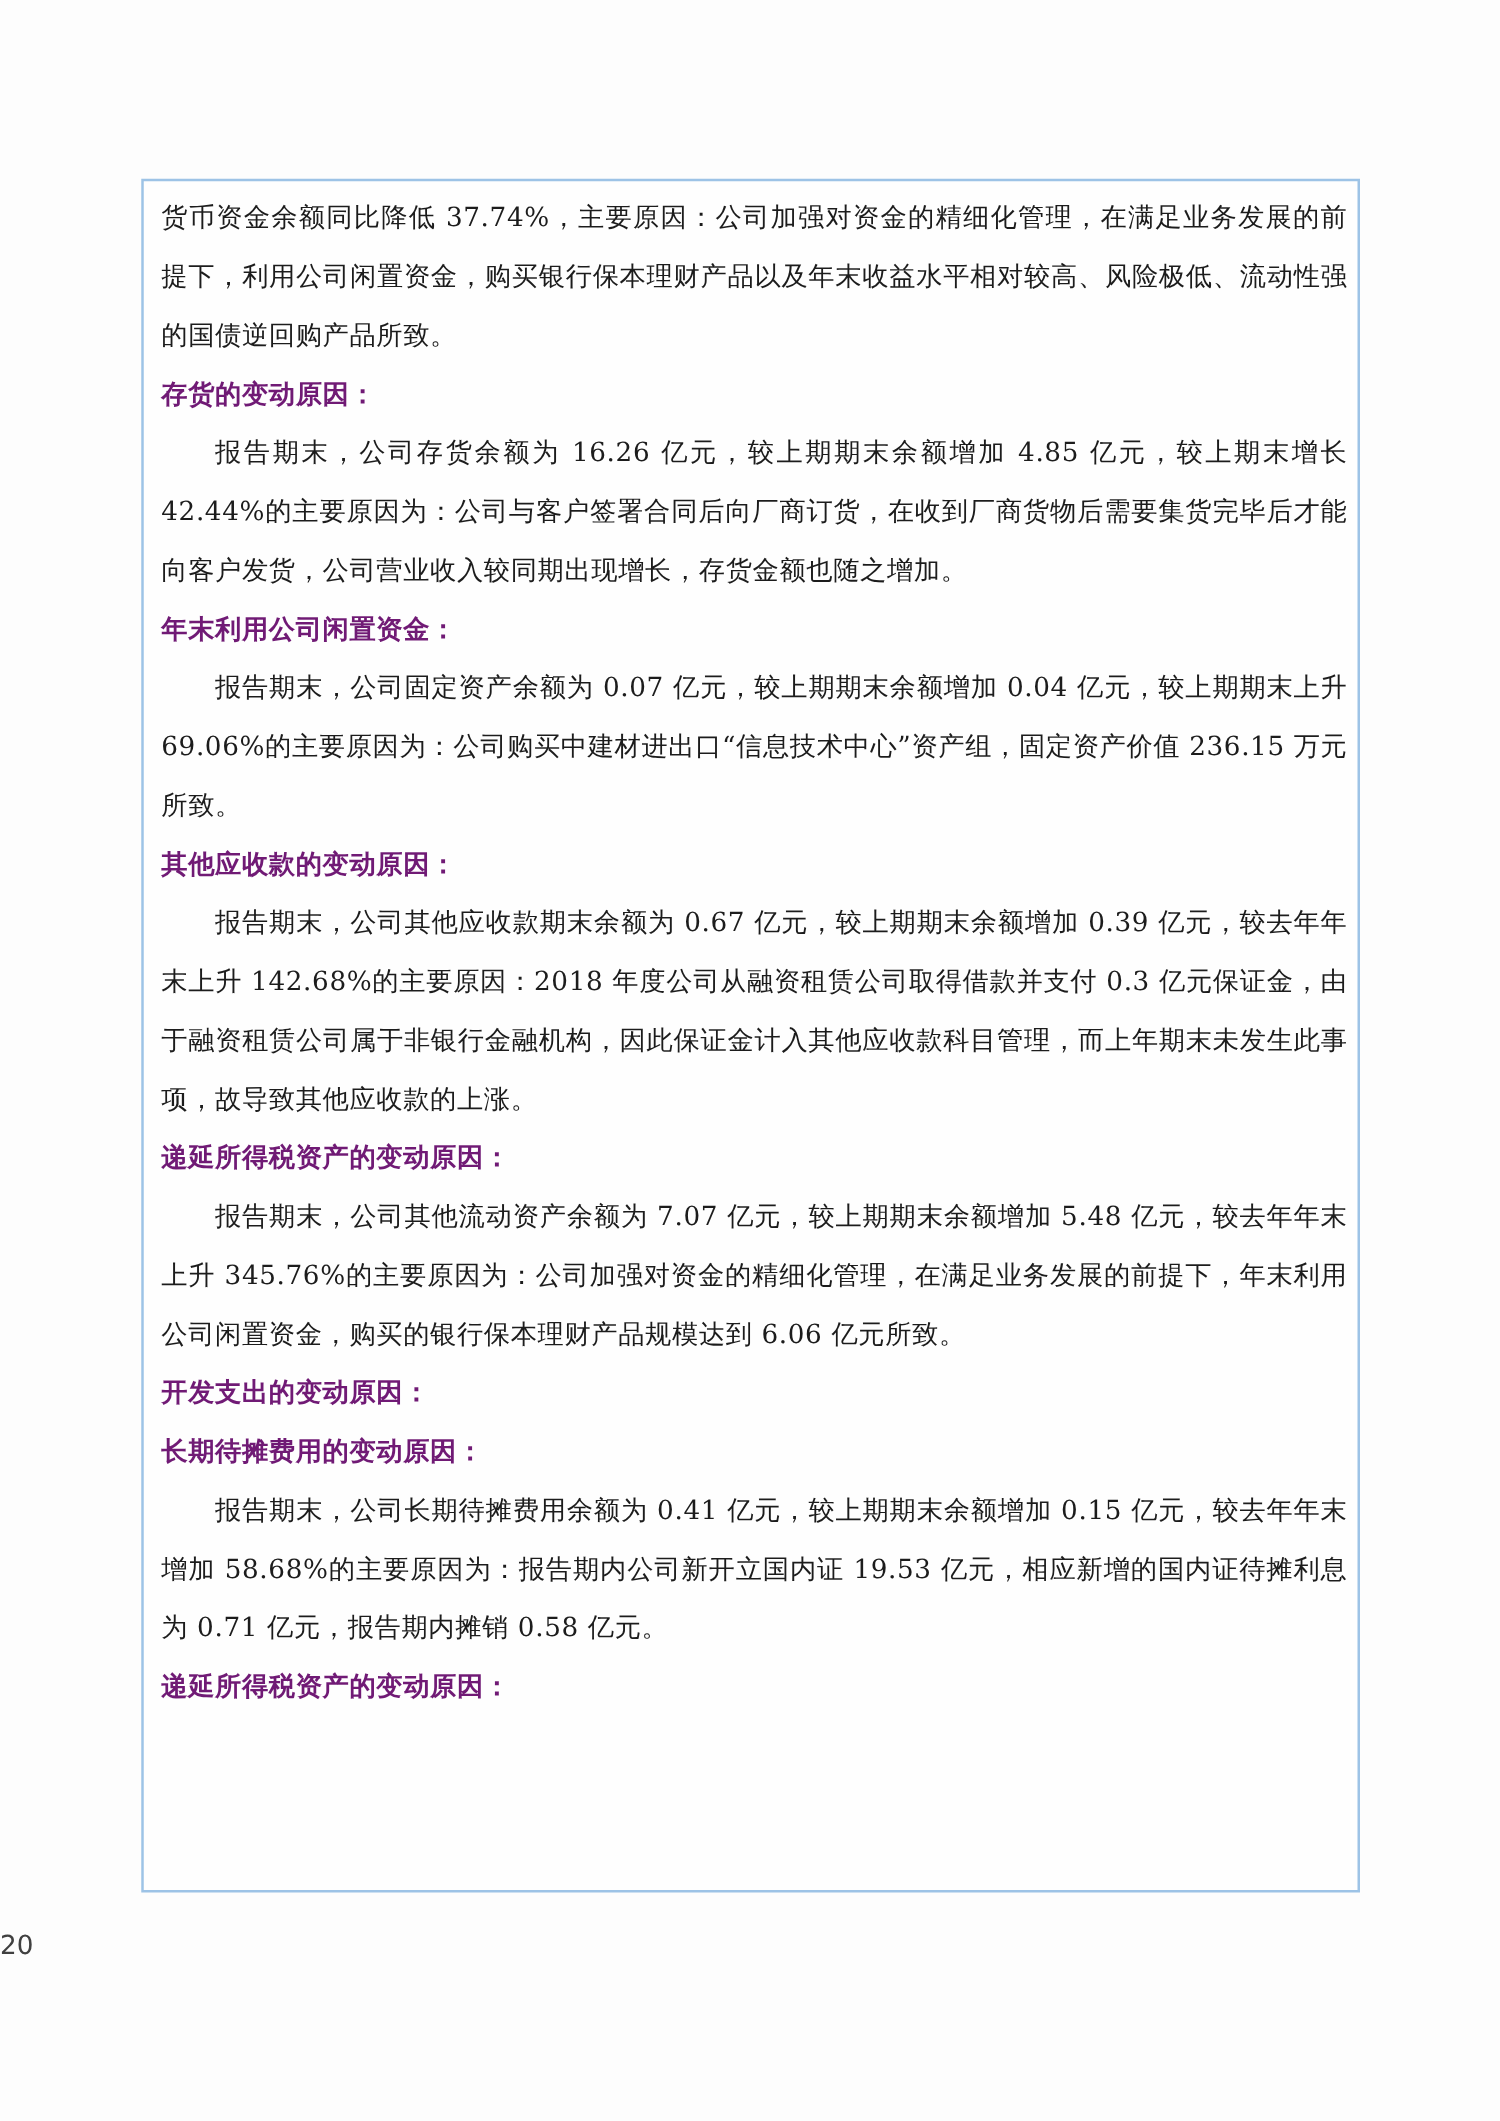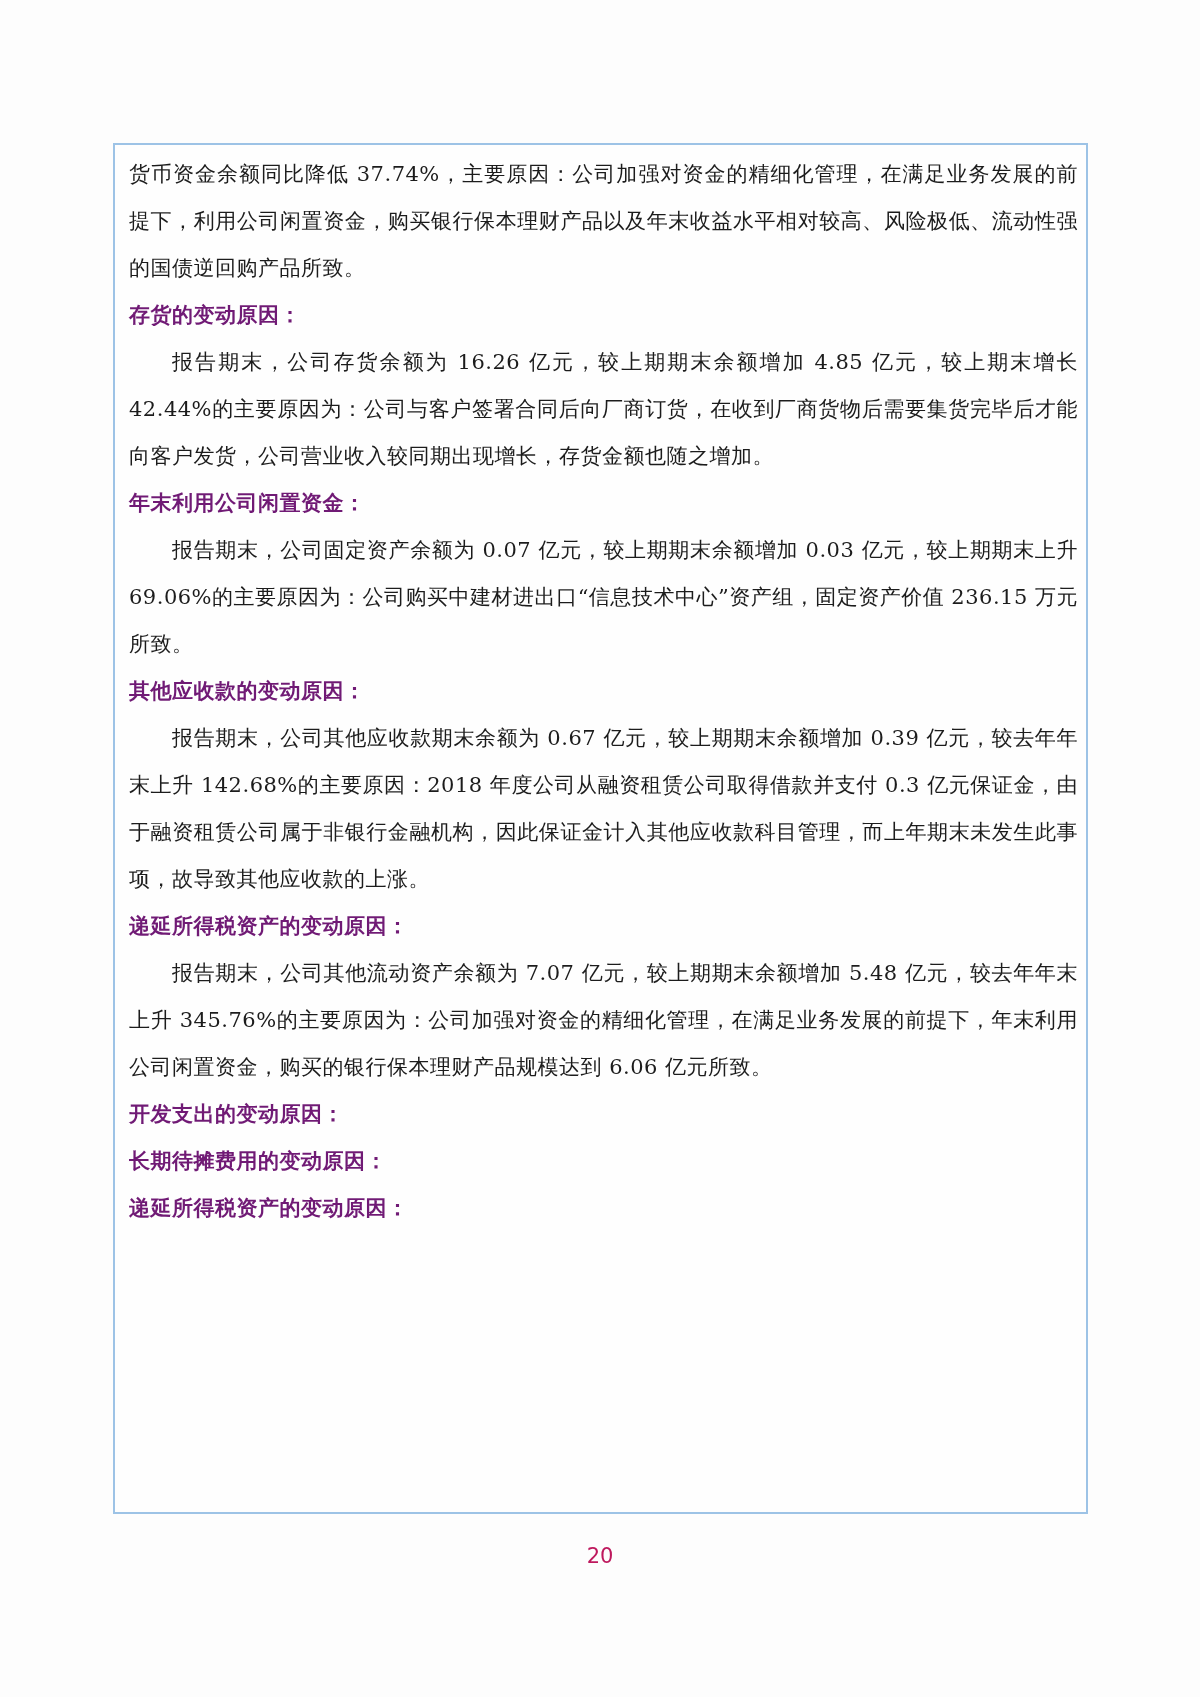--- a/index.html
+++ b/index.html
@@ -43,37 +43,37 @@
     font-weight: bold;
     font-family: "DejaVu Sans", "Liberation Sans", sans-serif;
     color: #701a75;
     letter-spacing: 0.5px;
   }
   .page-number {
     position: absolute;
     top: 1544px;
     left: 0;
     width: 100%;
-    text-align: center;
     font-size: 21px;
-    color: #be185d;
+    color: #404040;
     font-family: "DejaVu Sans", "Liberation Sans", sans-serif;
   }
 </style>
 </head>
 <body>
 
 <div class="doc-box" style="border-color: rgb(157, 195, 230); color: rgb(28, 28, 28);">
     <p class="para">货币资金余额同比降低 37.74%，主要原因：公司加强对资金的精细化管理，在满足业务发展的前提下，利用公司闲置资金，购买银行保本理财产品以及年末收益水平相对较高、风险极低、流动性强的国债逆回购产品所致。</p>
     <p class="heading">存货的变动原因：</p>
     <p class="para indent">报告期末，公司存货余额为 16.26 亿元，较上期期末余额增加 4.85 亿元，较上期末增长 42.44%的主要原因为：公司与客户签署合同后向厂商订货，在收到厂商货物后需要集货完毕后才能向客户发货，公司营业收入较同期出现增长，存货金额也随之增加。</p>
     <p class="heading">年末利用公司闲置资金：</p>
-    <p class="para indent">报告期末，公司固定资产余额为 0.07 亿元，较上期期末余额增加 0.03 亿元，较上期期末上升 69.06%的主要原因为：公司购买中建材进出口“信息技术中心”资产组，固定资产价值 236.15 万元所致。</p>
+    <p class="para indent">报告期末，公司固定资产余额为 0.07 亿元，较上期期末余额增加 0.04 亿元，较上期期末上升 69.06%的主要原因为：公司购买中建材进出口“信息技术中心”资产组，固定资产价值 236.15 万元所致。</p>
     <p class="heading">其他应收款的变动原因：</p>
     <p class="para indent">报告期末，公司其他应收款期末余额为 0.67 亿元，较上期期末余额增加 0.39 亿元，较去年年末上升 142.68%的主要原因：2018 年度公司从融资租赁公司取得借款并支付 0.3 亿元保证金，由于融资租赁公司属于非银行金融机构，因此保证金计入其他应收款科目管理，而上年期末未发生此事项，故导致其他应收款的上涨。</p>
     <p class="heading">递延所得税资产的变动原因：</p>
     <p class="para indent">报告期末，公司其他流动资产余额为 7.07 亿元，较上期期末余额增加 5.48 亿元，较去年年末上升 345.76%的主要原因为：公司加强对资金的精细化管理，在满足业务发展的前提下，年末利用公司闲置资金，购买的银行保本理财产品规模达到 6.06 亿元所致。</p>
     <p class="heading">开发支出的变动原因：</p>
     <p class="heading">长期待摊费用的变动原因：</p>
+    <p class="para indent">报告期末，公司长期待摊费用余额为 0.41 亿元，较上期期末余额增加 0.15 亿元，较去年年末增加 58.68%的主要原因为：报告期内公司新开立国内证 19.53 亿元，相应新增的国内证待摊利息为 0.71 亿元，报告期内摊销 0.58 亿元。</p>
     <p class="heading">递延所得税资产的变动原因：</p>
   </div>
 
 <div class="page-number">20</div>
 
 </body></html>

